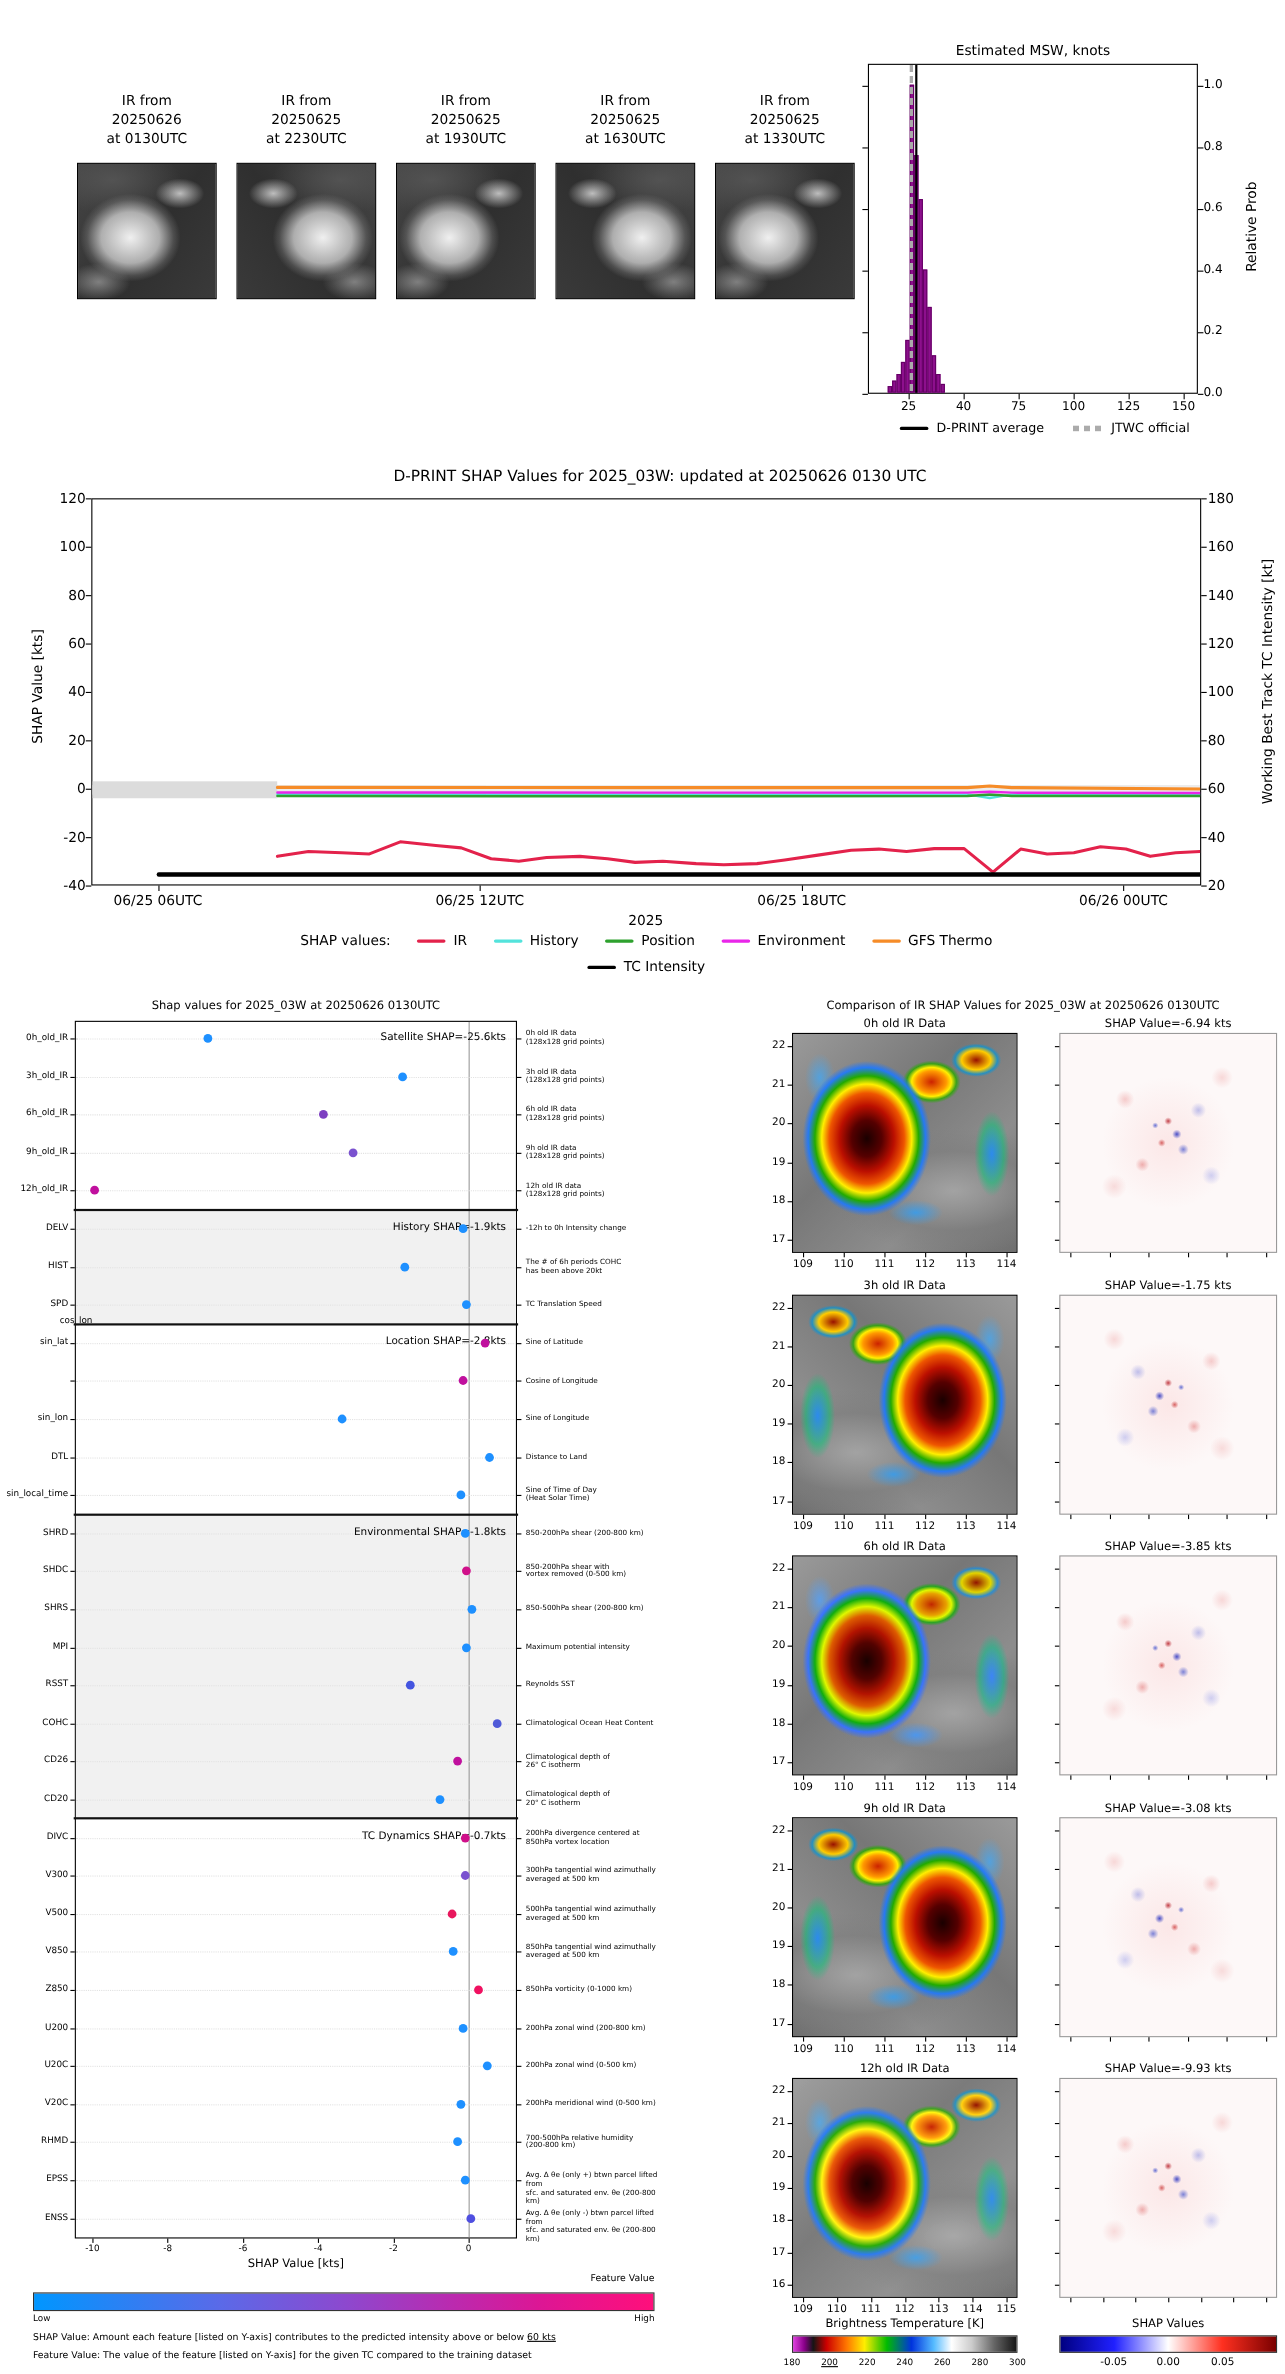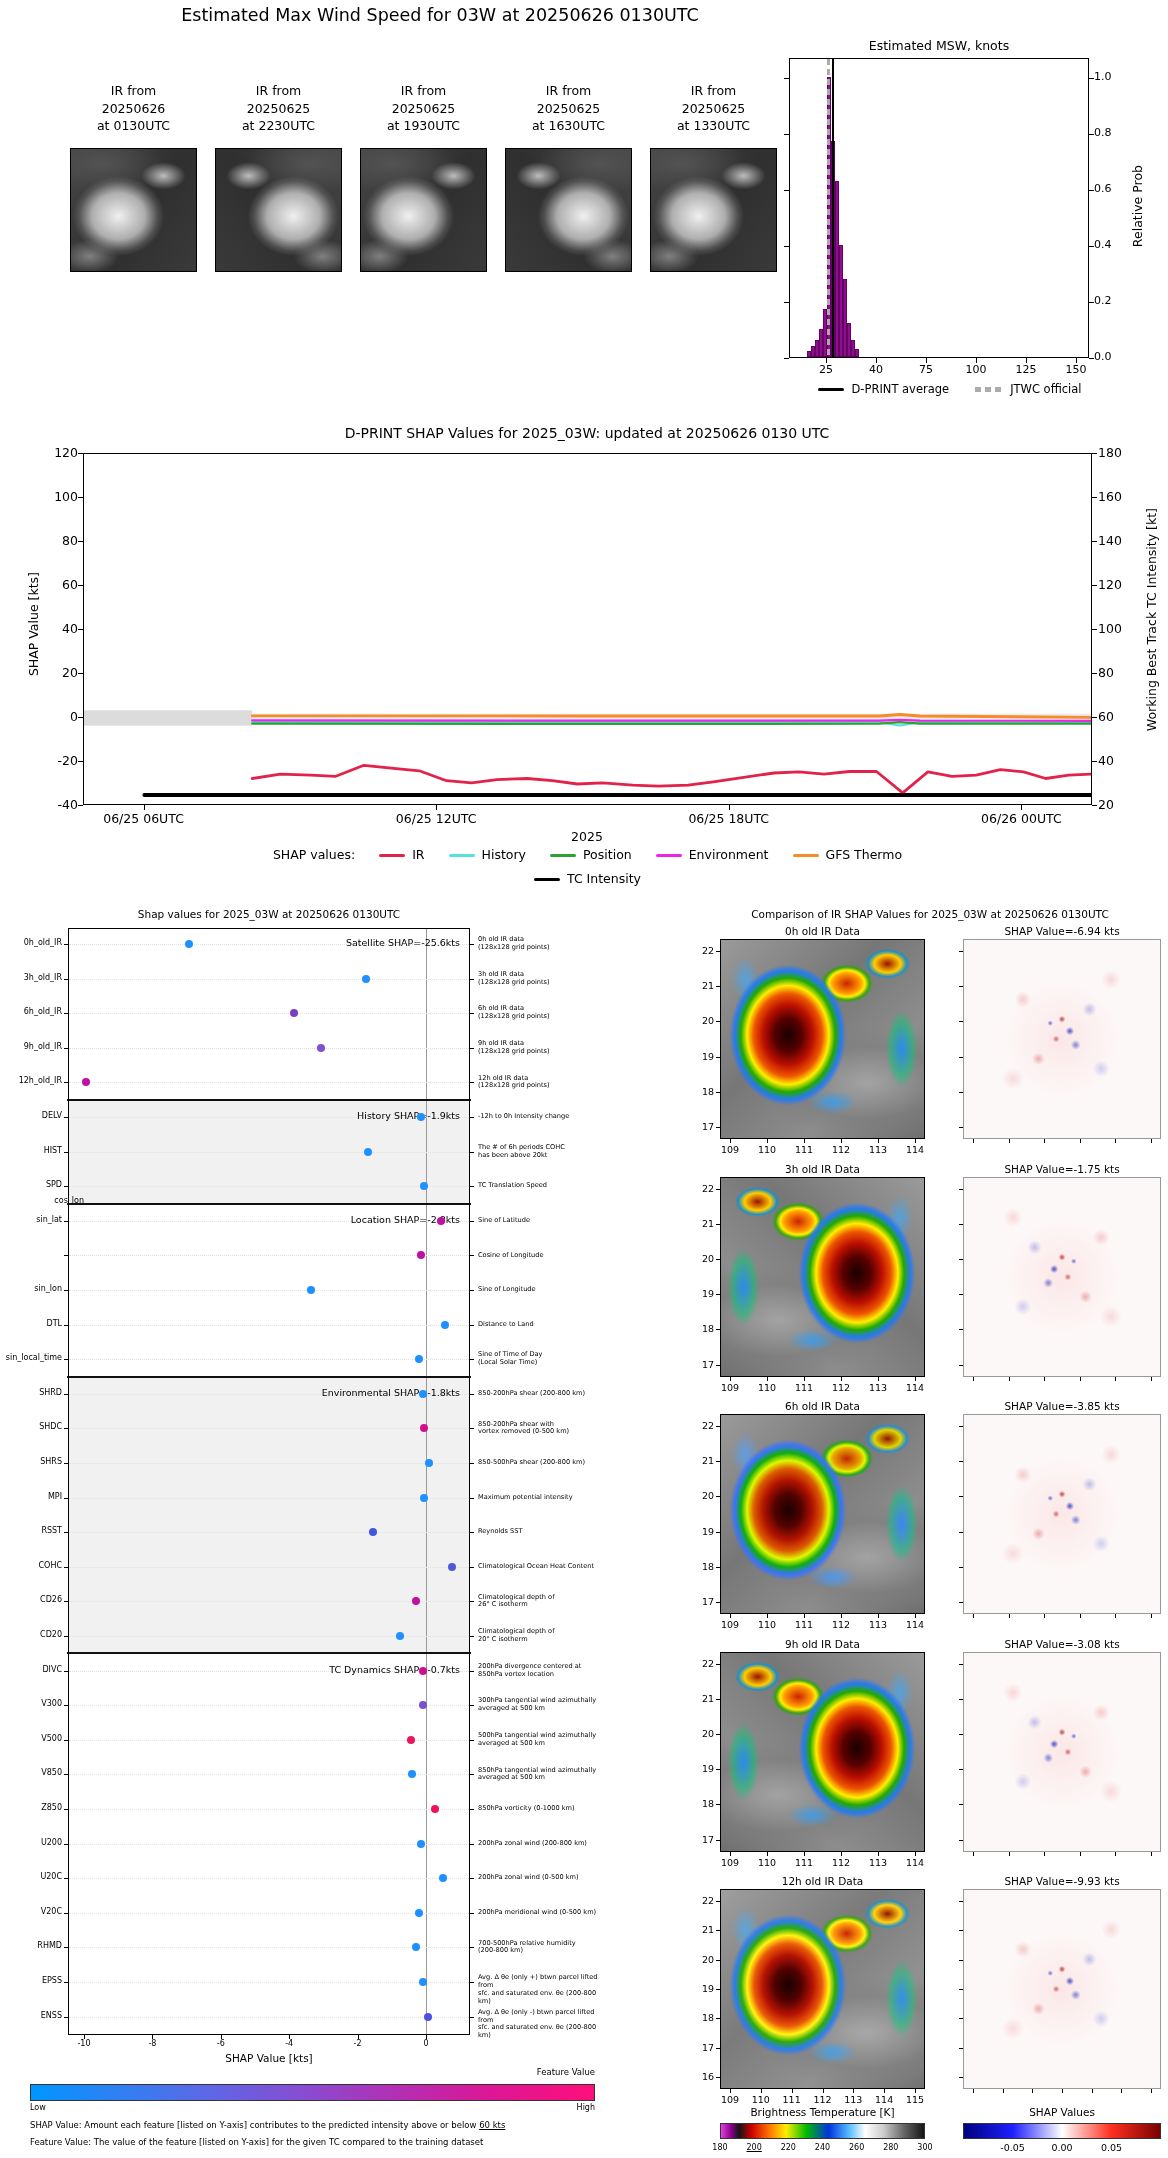--- a/index.html
+++ b/index.html
@@ -66,21 +66,20 @@
   .btcb{position:absolute;border:1px solid #333;box-sizing:border-box;
     background:linear-gradient(90deg,#e040e0 0%,#8a008a 5%,#151515 9%,#cc0000 15%,#ff7700 24%,#ffee00 32%,#00bb00 42%,#0033dd 53%,#55bbff 63%,#ffffff 71%,#cccccc 80%,#666666 90%,#151515 100%)}
   .shapcb{position:absolute;border:1px solid #333;box-sizing:border-box;
     background:linear-gradient(90deg,#000080,#2020ff 25%,#ffffff 50%,#ff3020 75%,#7a0000 100%)}
 </style>
 </head>
 <body>
 
 <div id="fig">
 
-  <div class="abs c f17" style="left:20px;top:5px;width:840px">Estimated Max Wind Speed for 03W at 20250626 0130UTC</div>
   <div id="thumbs"></div>
 
   <div>
     <div class="abs c f12" style="left:789px;top:38px;width:300px">Estimated MSW, knots</div>
     <div class="plotbox" id="histbox" style="left:789px;top:58px;width:300px;height:300px">
         <div class="g bar" style="left: 17px; bottom: 0px; width: 4px; height: 5.6px;"></div>
         <div class="g bar" style="left: 21px; bottom: 0px; width: 4px; height: 11.2px;"></div>
         <div class="g bar" style="left: 25px; bottom: 0px; width: 4px; height: 16.8px;"></div>
         <div class="g bar" style="left: 29px; bottom: 0px; width: 4px; height: 28px;"></div>
         <div class="g bar" style="left: 33px; bottom: 0px; width: 4px; height: 47.6px;"></div>
@@ -100,21 +99,21 @@
       <span>
         <span class="lgline" style="background:#000"></span><span>D-PRINT average</span>
       </span>
       <span style="color:#777">
         <span class="lgdash"></span><span style="color:#000">JTWC official</span>
       </span>
     </div>
   </div>
 
   <div>
-    <div class="abs c f14" style="left:87px;top:425px;width:1000px">D-PRINT SHAP Values for 2025_03W: updated at 20250626 0130 UTC</div>
+    <div class="abs c f14" style="left:100px;top:425px;width:1000px">D-PRINT SHAP Values for 2025_03W: updated at 20250626 0130 UTC</div>
     <div class="plotbox" id="tsbox" style="left:83px;top:453px;width:1009px;height:352px">
         <svg width="1007" height="350" viewBox="0 0 1007 350" style="position:absolute;left:0;top:0">
           <rect x="0" y="259.6" width="1007" height="8.8" fill="#ececec"></rect>
           <rect x="0" y="256.3" width="168" height="15.4" fill="#dcdcdc"></rect>
           <path d="M168.2 324.5 L196.4 320.1 L226.6 321.2 L251.8 322.3 L279.9 311.3 L312.2 314.6 L335.3 316.8 L362.5 326.7 L387.7 328.9 L412.9 325.6 L443.1 324.5 L468.3 326.7 L493.4 330.0 L518.6 328.9 L548.8 331.1 L574.0 332.2 L604.2 331.1 L629.4 327.8 L659.6 323.4 L689.8 319.0 L715.0 317.9 L740.1 320.1 L765.3 317.5 L792.5 317.5 L818.7 338.8 L843.9 317.9 L868.0 322.3 L892.2 321.2 L916.4 315.7 L939.5 317.9 L961.7 324.5 L984.8 321.2 L1007.0 320.1 " fill="none" stroke="#e3224b" stroke-width="2.8" stroke-linejoin="round" stroke-linecap="round"></path>
           <path d="M168.2 268.0 L503.5 268.2 L795.5 268.2 L815.7 271.5 L835.8 268.2 L1007.0 268.4 " fill="none" stroke="#53e3dc" stroke-width="2.2" stroke-linejoin="round" stroke-linecap="round"></path>
           <path d="M168.2 269.7 L503.5 269.9 L795.5 269.7 L815.7 268.2 L835.8 269.7 L1007.0 269.7 " fill="none" stroke="#2ea12e" stroke-width="2.2" stroke-linejoin="round" stroke-linecap="round"></path>
           <path d="M168.2 266.4 L503.5 266.6 L795.5 266.6 L815.7 265.8 L835.8 266.6 L1007.0 266.9 " fill="none" stroke="#e926e9" stroke-width="2.2" stroke-linejoin="round" stroke-linecap="round"></path>
           <path d="M168.2 261.8 L503.5 262.0 L795.5 262.0 L815.7 260.5 L835.8 262.0 L1007.0 263.3 " fill="none" stroke="#f68c28" stroke-width="2.8" stroke-linejoin="round" stroke-linecap="round"></path>
           <path d="M60.4 341.0 L1007.0 341.0 " fill="none" stroke="#000000" stroke-width="4" stroke-linejoin="round" stroke-linecap="round"></path>
@@ -549,21 +548,21 @@
     <div class="g tick" style="left: 64px; top: 1324.6px; width: 4px; height: 1px;"></div>
     <div class="g dot" style="left: 440.81px; top: 1320.6px; background: rgb(30, 144, 255); z-index: 5;"></div>
     <div class="g tick" style="left: 470px; top: 1324.6px; width: 4px; height: 1px;"></div>
     <div class="g f65 pre" style="left: 478px; top: 1320.7px; width: 130px;">Distance to Land</div>
     <div class="g rowline" style="left: 69px; top: 1359.2px; width: 400px; z-index: 1;"></div>
     <div class="g r f8" style="left: 0px; top: 1353.2px; width: 62px;">sin_local_time</div>
     <div class="g tick" style="left: 64px; top: 1359.2px; width: 4px; height: 1px;"></div>
     <div class="g dot" style="left: 415.16px; top: 1355.2px; background: rgb(30, 144, 255); z-index: 5;"></div>
     <div class="g tick" style="left: 470px; top: 1359.2px; width: 4px; height: 1px;"></div>
     <div class="g f65 pre" style="left: 478px; top: 1351.4px; width: 130px;">Sine of Time of Day
-(Local Solar Time)</div>
+(Heat Solar Time)</div>
     <div class="g rowline" style="left: 69px; top: 1393.8px; width: 400px; z-index: 1;"></div>
     <div class="g r f8" style="left: 0px; top: 1387.8px; width: 62px;">SHRD</div>
     <div class="g tick" style="left: 64px; top: 1393.8px; width: 4px; height: 1px;"></div>
     <div class="g dot" style="left: 418.58px; top: 1389.8px; background: rgb(30, 144, 255); z-index: 5;"></div>
     <div class="g tick" style="left: 470px; top: 1393.8px; width: 4px; height: 1px;"></div>
     <div class="g f65 pre" style="left: 478px; top: 1389.9px; width: 130px;">850-200hPa shear (200-800 km)</div>
     <div class="g rowline" style="left: 69px; top: 1428.4px; width: 400px; z-index: 1;"></div>
     <div class="g r f8" style="left: 0px; top: 1422.4px; width: 62px;">SHDC</div>
     <div class="g tick" style="left: 64px; top: 1428.4px; width: 4px; height: 1px;"></div>
     <div class="g dot" style="left: 420.29px; top: 1424.4px; background: rgb(208, 16, 138); z-index: 5;"></div>

